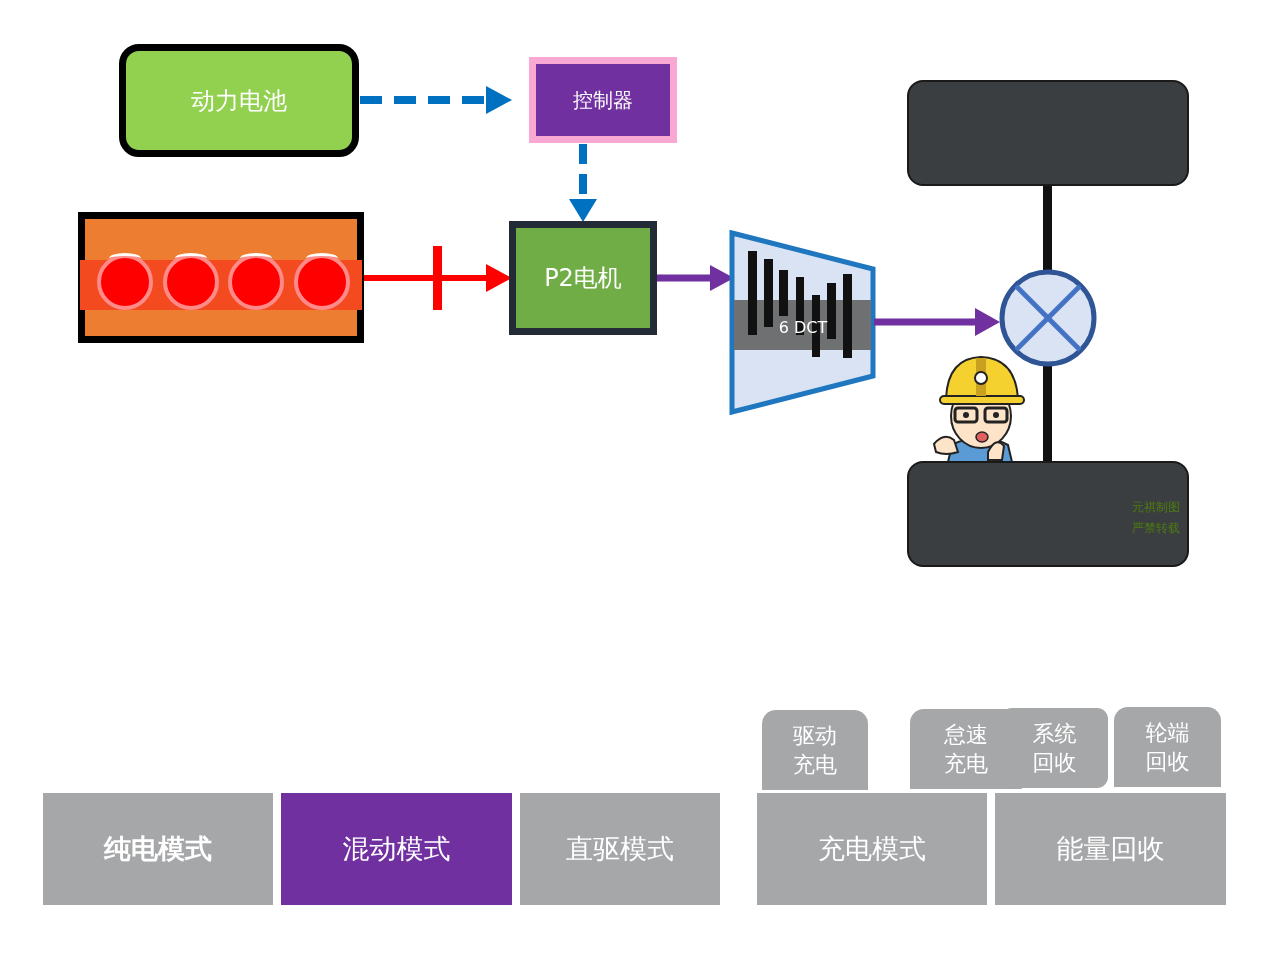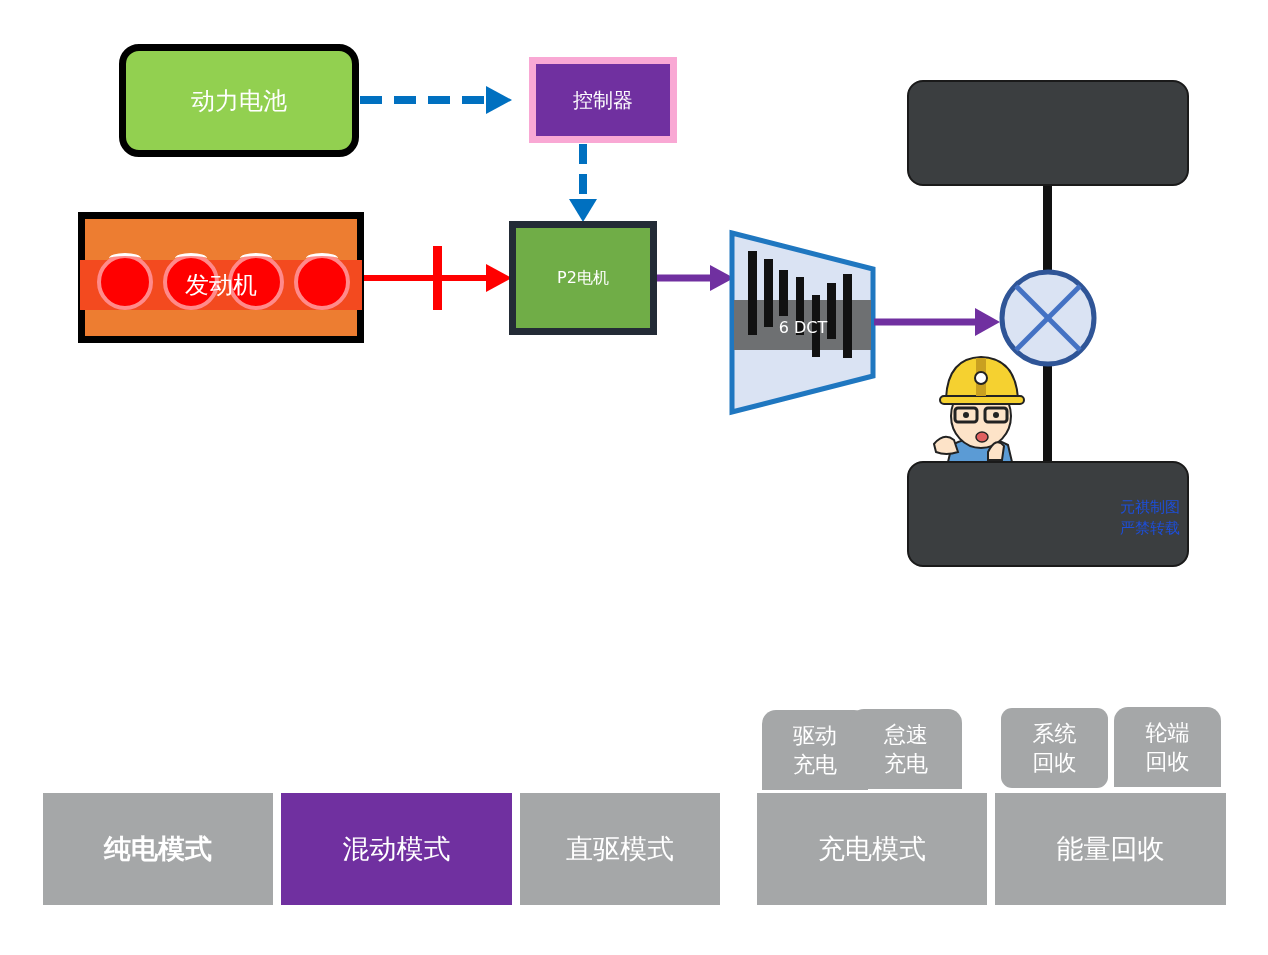--- a/index.html
+++ b/index.html
@@ -7,25 +7,25 @@
          font-family:"DejaVu Sans", "Liberation Sans", sans-serif; }
   .abs { position:absolute; box-sizing:border-box; }
   .label { color:#ffffff; display:flex; align-items:center; justify-content:center; text-align:center; }
   #battery { left:119px; top:44px; width:240px; height:113px; background:#92d050; border:7px solid #000; border-radius:20px; font-size:24px; }
   #controller { left:509px; top:57px; width:148px; height:86px; background:#7030a0; border:7px solid #f9a8d4; font-size:20px;margin-left:20px; }
   #engine { left:78px; top:212px; width:286px; height:131px; background:#ed7d31; border:7px solid #000; }
   #engine .band { position:absolute; left:-5px; right:-5px; top:41px; height:50px; background:#f34a1f; }
   #engine .cyl { position:absolute; top:35px; width:56px; height:56px; border-radius:50%; background:#ff0000; border:4px solid #ff8a8a; box-sizing:border-box; }
   #engine .cyl::before { content:""; position:absolute; left:8px; right:8px; top:-5px; height:8px; border-radius:50% 50% 0 0; border-top:3px solid #ffffff; }
   #engine .name { position:absolute; left:0; right:0; top:41px; height:50px; font-size:24px; }
-  #p2 { left:509px; top:221px; width:148px; height:114px; background:#70ad47; border:7px solid #232b36; font-size:16px; }
+  #p2 { left:509px; top:221px; width:148px; height:114px; background:#70ad47; border:7px solid #232b36; font-size:24px; }
   #dct-text { left:748px; top:306px; width:110px; height:42px; font-size:16px; }
   #wheel-top { left:907px; top:80px; width:282px; height:106px; background:#3b3e40; border:2px solid #1a1a1a; border-radius:16px; }
   #wheel-bottom { left:907px; top:461px; width:282px; height:106px; background:#3b3e40; border:2px solid #1a1a1a; border-radius:16px; }
-  #watermark { left:1090px; top:497px; width:90px; color:#1d4ed8; font-size:15px; line-height:21px; text-align:right; }
+  #watermark { left:1090px; top:497px; width:90px; color:#4d7c0f; font-size:12px; line-height:21px; text-align:right; }
   .mode { top:793px; height:112px; background:#a5a7a8; font-size:27px; }
   .mode.active { background:#7030a0;text-align:center; }
   .sub { height:80px; background:#a5a7a8; border-radius:14px 14px 0 0; font-size:22px; line-height:29px; flex-direction:column; }
 </style>
 </head>
 <body>
 
 <svg class="abs" style="left:0;top:0" width="1268" height="955">
 
   <line x1="360" y1="100" x2="488" y2="100" stroke="#0070c0" stroke-width="8" stroke-dasharray="22 12"></line>
@@ -88,42 +88,41 @@
 <div class="abs label" id="controller">
   <span>控制器</span>
 </div>
 
 <div class="abs" id="engine">
   <div class="band"></div>
   <div class="cyl" style="left:12px"></div>
   <div class="cyl" style="left:78px"></div>
   <div class="cyl" style="left:143px"></div>
   <div class="cyl" style="left:209px"></div>
-  <div class="name label">发动机</div>
 </div>
 
 <div class="abs label" id="p2">
   <span>P2电机</span>
 </div>
 
 <div class="abs label" id="dct-text">6 DCT</div>
 
 <div class="abs" id="wheel-top"></div>
 <div class="abs" id="wheel-bottom"></div>
 
 <div class="abs" id="watermark">
   <div>元祺制图</div>
   <div>严禁转载</div>
 </div>
 
 <div class="abs label sub" style="left:762px; top:710px; width:106px;">
   <span>驱动</span>
   <span>充电</span>
 </div>
-<div class="abs label sub" style="left:850px; top:709px; width:112px;">
+<div class="abs label sub" style="left:910px; top:709px; width:112px;">
   <span>怠速</span>
   <span>充电</span>
 </div>
 <div class="abs label sub" style="left:1001px; top:708px; width:107px;border-radius:11px;">
   <span>系统</span>
   <span>回收</span>
 </div>
 <div class="abs label sub" style="left:1114px; top:707px; width:107px;">
   <span>轮端</span>
   <span>回收</span>

